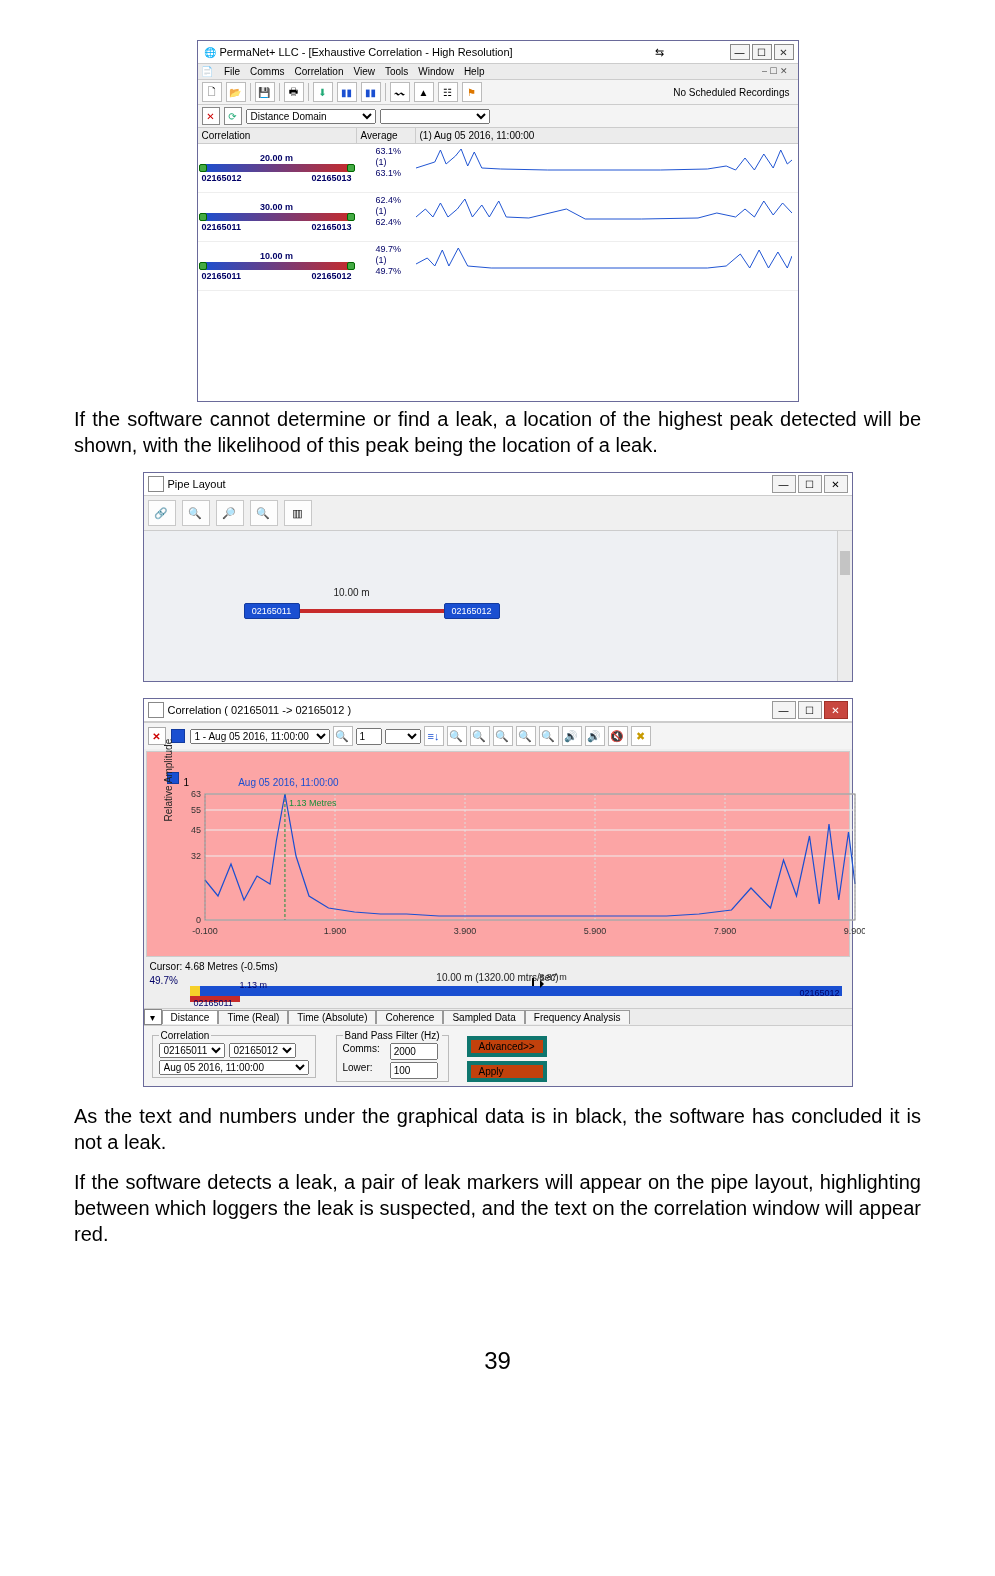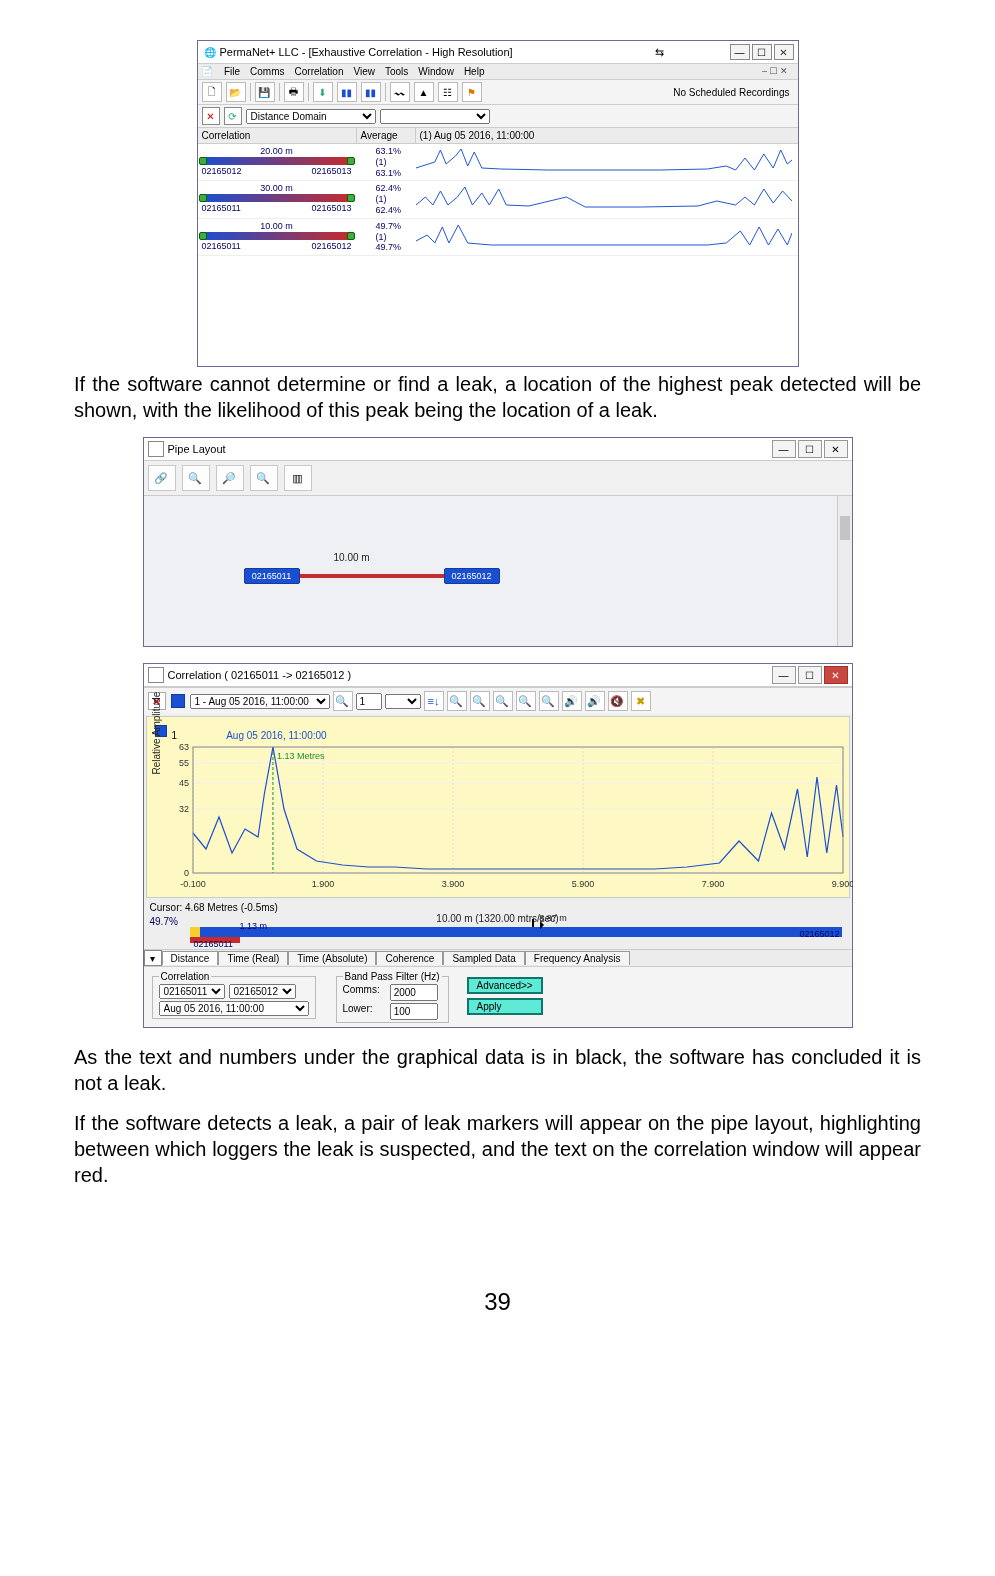--- a/index.html
+++ b/index.html
@@ -121,21 +121,22 @@
     min-height: 110px;
     border-top:1px solid #ccc;
   }
   .corr-row {
     display:flex;
     border-bottom:1px solid #eee;
     font-size:9px;
   }
   .corr-row .left {
     width: 150px;
-    padding: 2px 4px;
+    padding: 9px 4px;
+    font-weight: bold;
   }
   .corr-row .left .dist {
     text-align:center;
     color: #006;
   }
   .corr-row .left .bar {
     position:relative;
     height: 8px;
     background:linear-gradient(to right,#1a4fd1,#c72b2b);
     border-radius:3px;
@@ -248,24 +249,24 @@
   .corr2-tool input[type=text]{ width:18px; font-size:10px;}
   .corr2-tool .tool-ico {
     width:18px;height:18px;border:1px solid #bbb;background:#fff;
     display:inline-flex;align-items:center;justify-content:center;
     color:#1a4fd1; font-size:11px;
   }
   .corr2-tool .tool-ico.warn { color:#c79a00;}
 
   .chart-area {
     position:relative;
-    background:#fef9c3;
+    background:#fca5a5;
     border:1px solid #ccc;
     margin: 2px;
-    padding: 6px;
+    padding: 18px;
   }
   .chart-title { color:#1a4fd1; font-size:10px; margin-left: 46px;}
   .chart-legend-box {
     width:10px;height:10px;background:#1a4fd1;border:1px solid #123a9f;
     display:inline-block; margin:2px;
   }
   .chart-svg { display:block; }
   .ylabel {
     position:absolute; left:-2px; top:50%;
     transform: rotate(-90deg) translate(50%,0);
@@ -307,21 +308,21 @@
     padding: 4px 6px;
     background:#f4f4f4;
     border-top:1px solid #ccc;
     font-size:10px;
     align-items:flex-start;
   }
   .filter-panel fieldset { border:1px solid #bbb; padding:2px 6px;}
   .filter-panel legend { font-size:10px;}
   .filter-panel select { font-size:10px;}
   .filter-panel input[type=text]{ width:40px; font-size:10px;}
-  .filter-panel .btn { border:2px solid #0f766e; background:#5eead4; padding:1px 8px; font-size:10px;}
+  .filter-panel .btn { border:4px solid #0f766e; background:#c2410c; padding:1px 8px; font-size:10px;}
 
 </style>
 </head>
 <body>
 
 <div class="page">
 
 <div class="shot1 window-frame">
   <div class="titlebar">
     <span class="tb-icon" style="border:none;background:none;">🌐</span>

